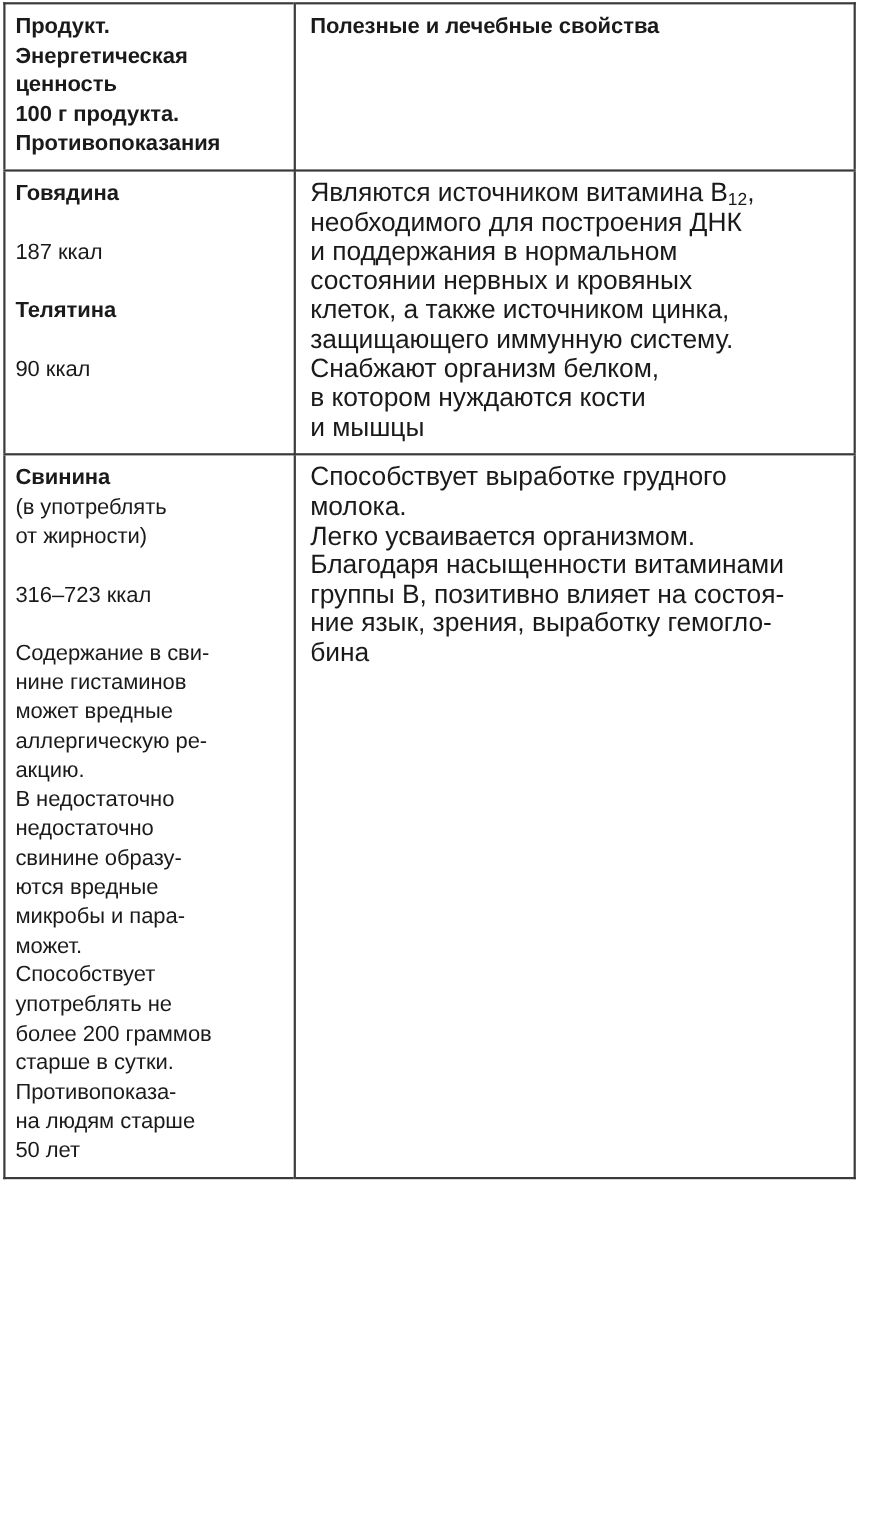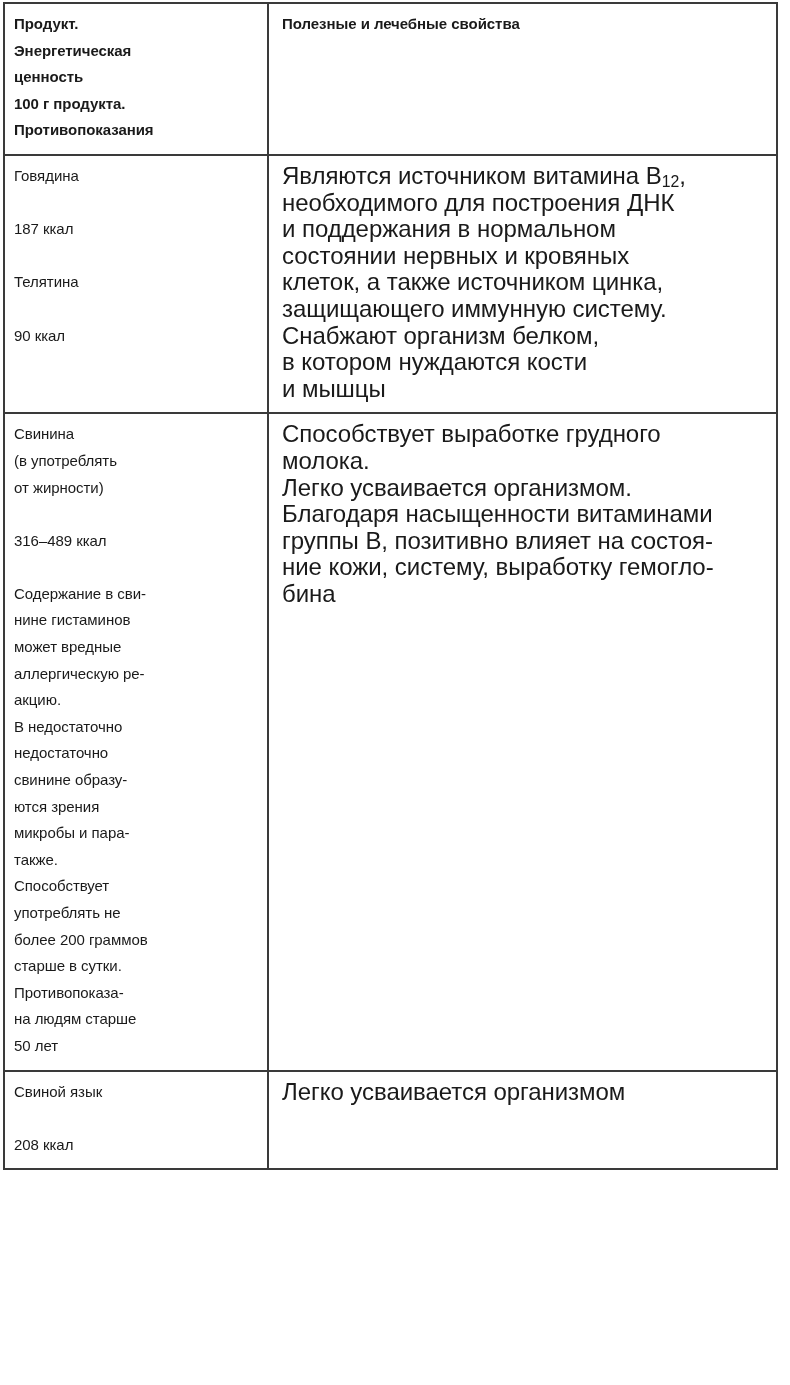--- a/index.html
+++ b/index.html
@@ -44,34 +44,34 @@
   }
   table.props-table td:last-child {
     border-right: 0;
     padding-left: 13px;
   }
   table.props-table tr:last-child td {
     border-bottom: 0;
   }
 
   .cell-text {
-    font-size: 15px;
+    font-size: 20px;
     line-height: 26.6px;
     letter-spacing: -0.05px;
   }
   .cell-text.head {
     font-weight: bold;
   }
   .cell-text.benefits {
     font-size: 24px;
     line-height: 26.6px;
   }
 
   .line { display: block; white-space: pre; }
-  .line.b { font-weight: normal; }
+  .line.b { font-weight: bold; }
   .spacer { display: block; height: 26.6px; }
 
   sub {
     font-size: 0.66em;
     line-height: 0;
     vertical-align: -0.22em;
     letter-spacing: 0;
   }
 </style>
 </head>
@@ -130,66 +130,52 @@
         </td>
       </tr>
 
       <tr>
         <td>
           <div class="cell-text">
             <span class="line b">Свинина</span>
             <span class="line">(в употреблять</span>
             <span class="line">от жирности)</span>
             <span class="spacer"></span>
-            <span class="line">316–489 ккал</span>
+            <span class="line">316–723 ккал</span>
             <span class="spacer"></span>
             <span class="line">Содержание в сви-</span>
             <span class="line">нине гистаминов</span>
             <span class="line">может вредные</span>
             <span class="line">аллергическую ре-</span>
             <span class="line">акцию.</span>
             <span class="line">В недостаточно</span>
             <span class="line">недостаточно</span>
             <span class="line">свинине образу-</span>
-            <span class="line">ются зрения</span>
+            <span class="line">ются вредные</span>
             <span class="line">микробы и пара-</span>
-            <span class="line">также.</span>
+            <span class="line">может.</span>
             <span class="line">Способствует</span>
             <span class="line">употреблять не</span>
             <span class="line">более 200 граммов</span>
             <span class="line">старше в сутки.</span>
             <span class="line">Противопоказа-</span>
             <span class="line">на людям старше</span>
             <span class="line">50 лет</span>
           </div>
         </td>
         <td>
           <div class="cell-text benefits">
             <span class="line">Способствует выработке грудного</span>
             <span class="line">молока.</span>
             <span class="line">Легко усваивается организмом.</span>
             <span class="line">Благодаря насыщенности витаминами</span>
             <span class="line">группы В, позитивно влияет на состоя-</span>
-            <span class="line">ние кожи, систему, выработку гемогло-</span>
+            <span class="line">ние язык, зрения, выработку гемогло-</span>
             <span class="line">бина</span>
           </div>
         </td>
       </tr>
 
-      <tr>
-        <td>
-          <div class="cell-text">
-            <span class="line b">Свиной язык</span>
-            <span class="spacer"></span>
-            <span class="line">208 ккал</span>
-          </div>
-        </td>
-        <td>
-          <div class="cell-text benefits">
-            <span class="line">Легко усваивается организмом</span>
-          </div>
-        </td>
-      </tr>
 
     </tbody>
   </table>
 
 </div>
 
 </body></html>

